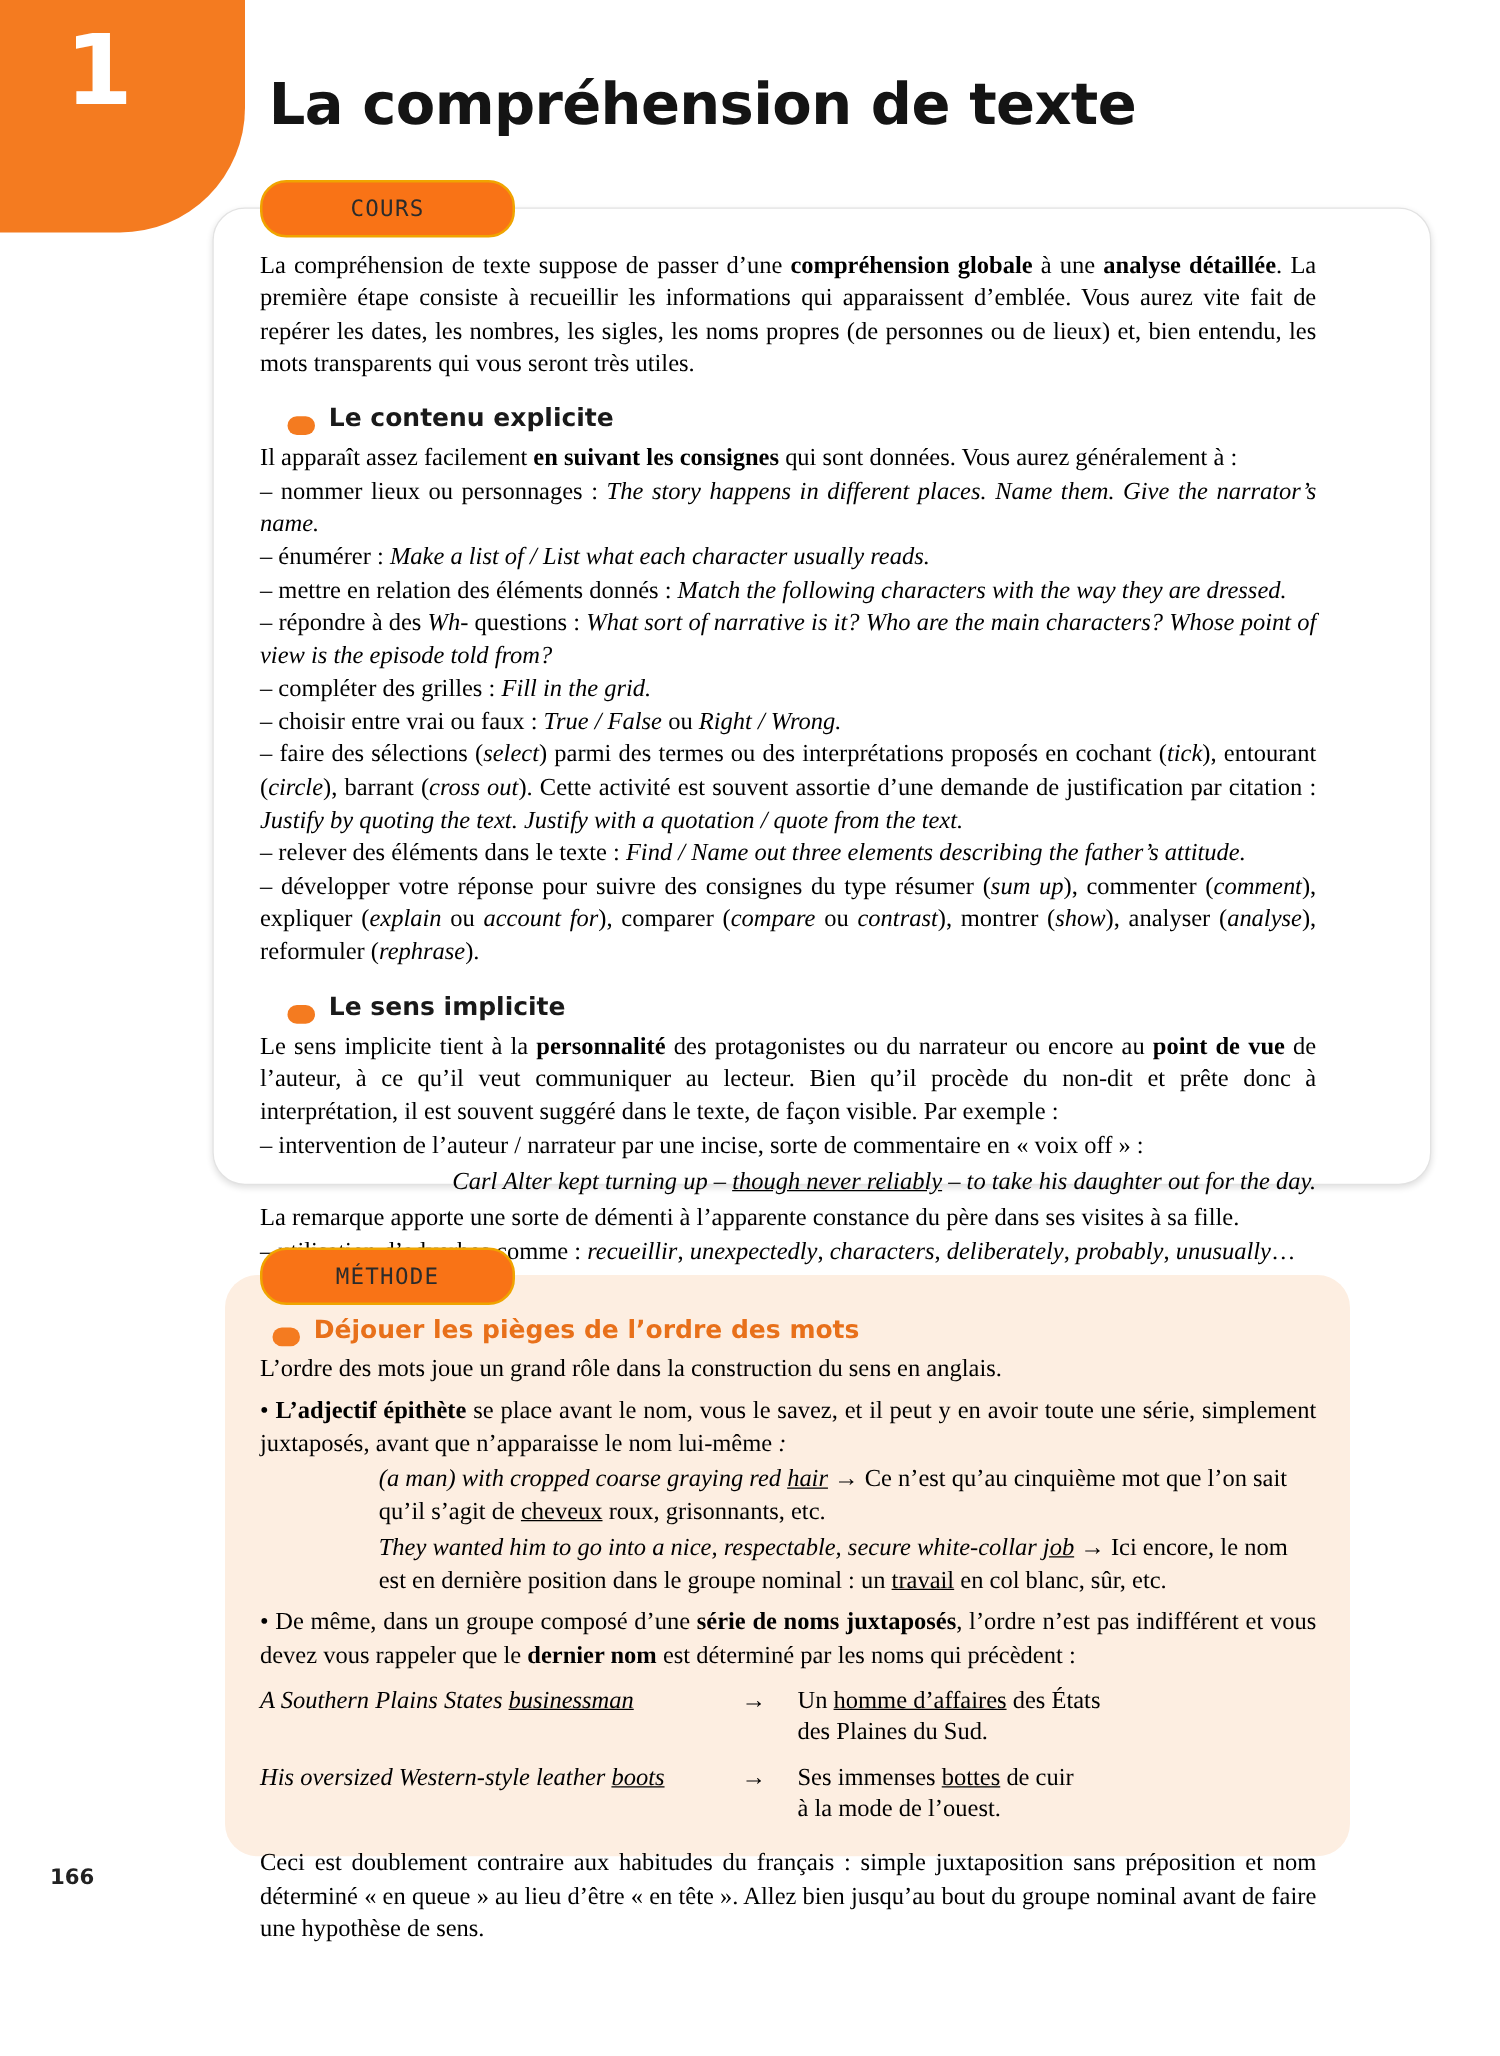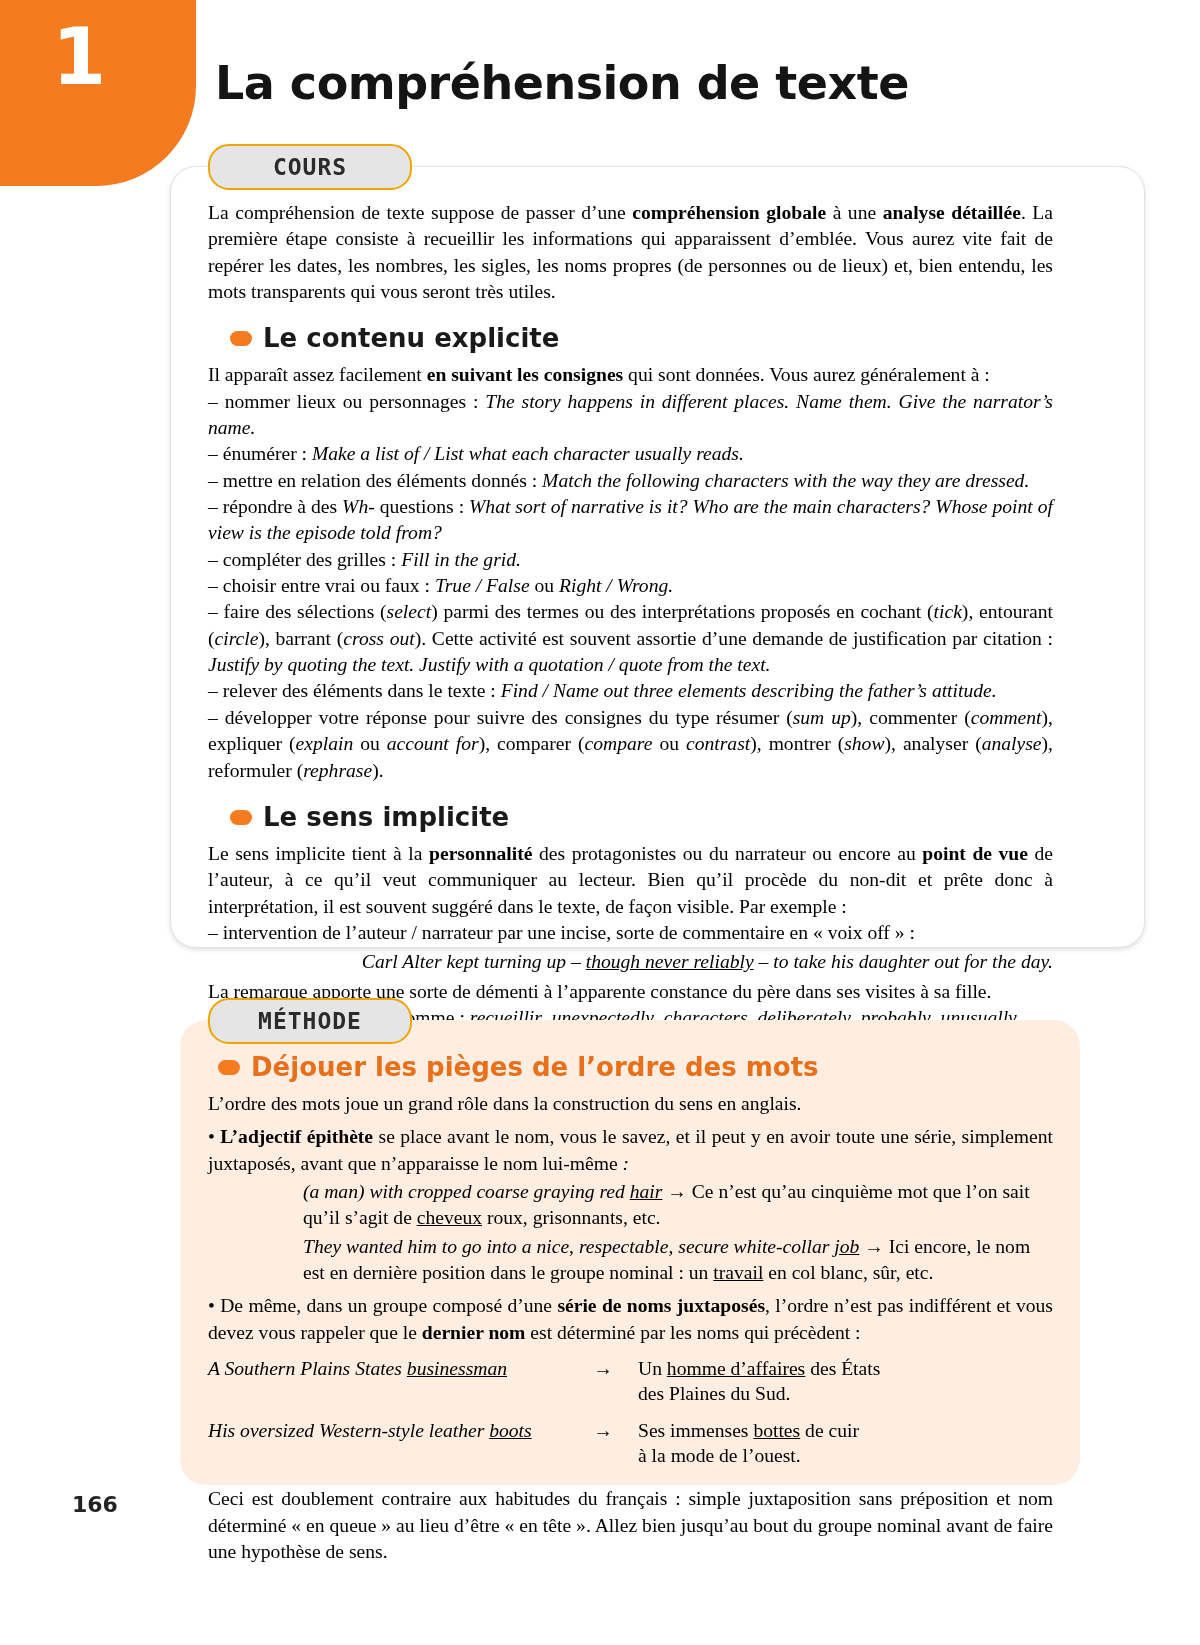--- a/index.html
+++ b/index.html
@@ -50,26 +50,26 @@
   }
 
   
   .chip {
     position: absolute;
     display: flex;
     align-items: center;
     justify-content: center;
     width: 200px;
     height: 42px;
-    background: #e5e5e5;
+    background: #f97316;
     border: 2px solid #F0A400;
     border-radius: 21px;
     font-family: "DejaVu Sans Mono", monospace;
-    font-weight: bold;
-    font-size: 23px;
+    font-weight: normal;
+    font-size: 18px;
     letter-spacing: 1px;
     color: #2b2b2b;
     z-index: 5;
   }
   #chip-cours { left: 208px; top: 144px; }
   #chip-methode { left: 208px; top: 998px; }
 
   
   .panel {
     position: absolute;
@@ -115,24 +115,24 @@
   p {
     margin: 0;
   }
   .para {
     margin-bottom: 2px;
   }
 
   
   .sub-head {
     display: flex;
-    align-items: center;
-    font-family: "DejaVu Sans", sans-serif;
-    font-weight: bold;
-    font-size: 26px;
+    align-items: flex-end;
+    font-family: "DejaVu Sans", sans-serif;
+    font-weight: bold;
+    font-size: 20px;
     color: #1a1a1a;
     margin: 16px 0 6px 0;
   }
   .sub-head .dot {
     display: inline-block;
     width: 22px;
     height: 15px;
     border-radius: 9px;
     background: #F47B20;
     margin-right: 11px;
@@ -179,25 +179,25 @@
     font-size: 19.6px;
     line-height: 1.28;
   }
   .arrow-table td.src { font-style: italic; width: 360px; }
   .arrow-table td.arw { width: 70px; text-align: center; font-style: normal; }
   .arrow-table td.dst { font-style: normal; }
 
   
   .page-number {
     position: absolute;
-    left: 72px;
+    left: 40px;
     top: 1492px;
     font-family: "DejaVu Sans", sans-serif;
     font-weight: bold;
-    font-size: 22px;
+    font-size: 17px;
     color: #222;
   }
 </style>
 </head>
 <body>
 
 <div class="chapter-tab">
   <div class="chapter-number">1</div>
 </div>
 

